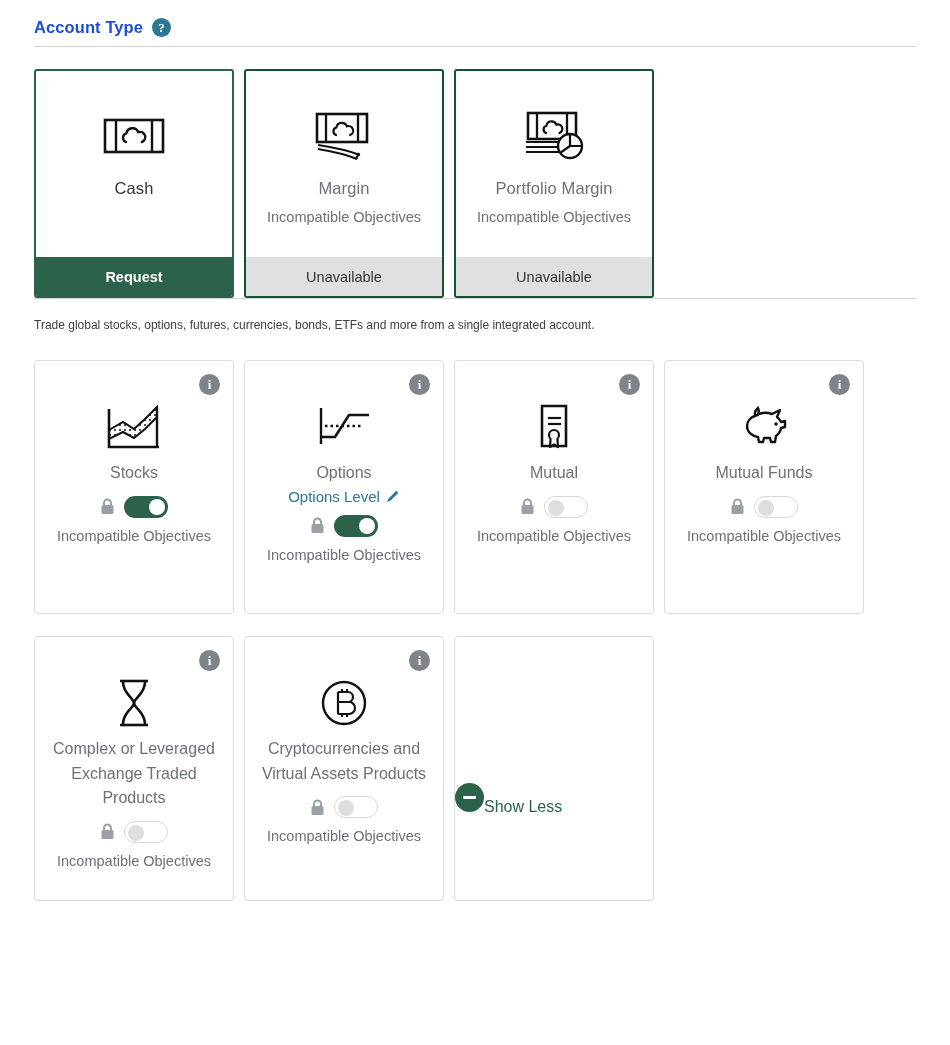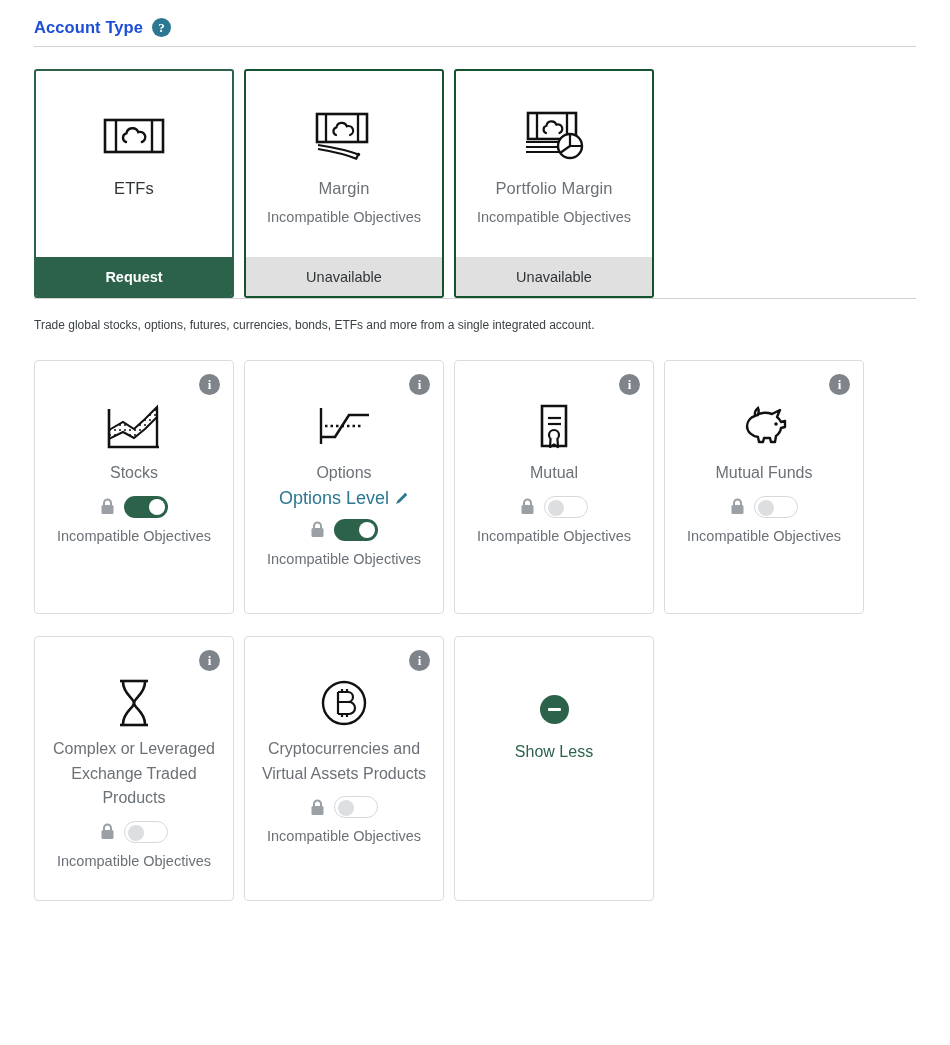--- a/index.html
+++ b/index.html
@@ -93,21 +93,21 @@
   }
   .prod-icon { height: 52px; display: flex; align-items: center; justify-content: center; }
   .prod-name {
     font-size: 16px; color: #6b7176; text-align: center;
     line-height: 24.5px; margin-top: 8px; max-width: 176px;
   }
   .opt-level {
     display: flex; align-items: center; justify-content: center; gap: 5px;
     margin-top: 2px; cursor: pointer;
   }
-  .opt-level-text { font-size: 18px; color: #2c7791; }
+  .opt-level-text { font-size: 15px; color: #2c7791; }
   .toggle-row {
     display: flex; align-items: center; justify-content: center; gap: 9px;
     margin-top: 10px;
   }
   .switch {
     width: 44px; height: 22px; border-radius: 11px;
     position: relative; cursor: pointer; flex: 0 0 auto;
   }
   .switch.on { background: #2b6249; }
   .switch.off { background: #ffffff; border: 1px solid #d6d8da; }
@@ -117,21 +117,21 @@
   }
   .switch.on .knob { right: 3px; background: #ffffff; }
   .switch.off .knob { left: 3px; background: #dcdee0; }
   .prod-note {
     font-size: 14.5px; color: #6b7176; margin-top: 10px; text-align: center;
   }
   .showless-card {
     width: 200px; height: 265px;
     border: 1px solid #dcdcdc; border-radius: 4px;
     background: #fff;
-    display: flex; flex-direction: column; align-items: center;
+    display: flex; flex-direction: row; align-items: center;
     padding-top: 58px; cursor: pointer;
   }
   .minus-circle {
     width: 29px; height: 29px; border-radius: 50%;
     background: #2b6249;
     display: flex; align-items: center; justify-content: center;
   }
   .minus-bar { width: 13px; height: 3px; background: #fff; border-radius: 1px; }
   .showless-text { font-size: 16px; color: #2b6249; margin-top: 19px; }
 </style>
@@ -151,21 +151,21 @@
     <div class="acct-card selected">
       <div class="acct-body">
         <div class="acct-icon">
           <svg width="62" height="40" viewBox="0 0 62 40">
             <rect x="2" y="4" width="58" height="32" fill="none" stroke="#111" stroke-width="2.6"></rect>
             <line x1="13" y1="5" x2="13" y2="35" stroke="#111" stroke-width="2.4"></line>
             <line x1="49" y1="5" x2="49" y2="35" stroke="#111" stroke-width="2.4"></line>
             <path d="M23 26 a4.5 4.5 0 0 1 0.4 -8.6 a6.2 6.2 0 0 1 11.9 -1.2 a5.2 5.2 0 0 1 3.6 9.8" fill="none" stroke="#111" stroke-width="2.4" stroke-linecap="round"></path>
           </svg>
         </div>
-        <div class="acct-name">ETFs</div>
+        <div class="acct-name">Cash</div>
       </div>
       <div class="acct-foot request">Request</div>
     </div>
 
     <div class="acct-card">
       <div class="acct-body">
         <div class="acct-icon">
           <svg width="62" height="48" viewBox="0 0 62 48">
             <rect x="4" y="2" width="50" height="28" fill="none" stroke="#111" stroke-width="2.6"></rect>
             <line x1="13" y1="3" x2="13" y2="29" stroke="#111" stroke-width="2.3"></line>

